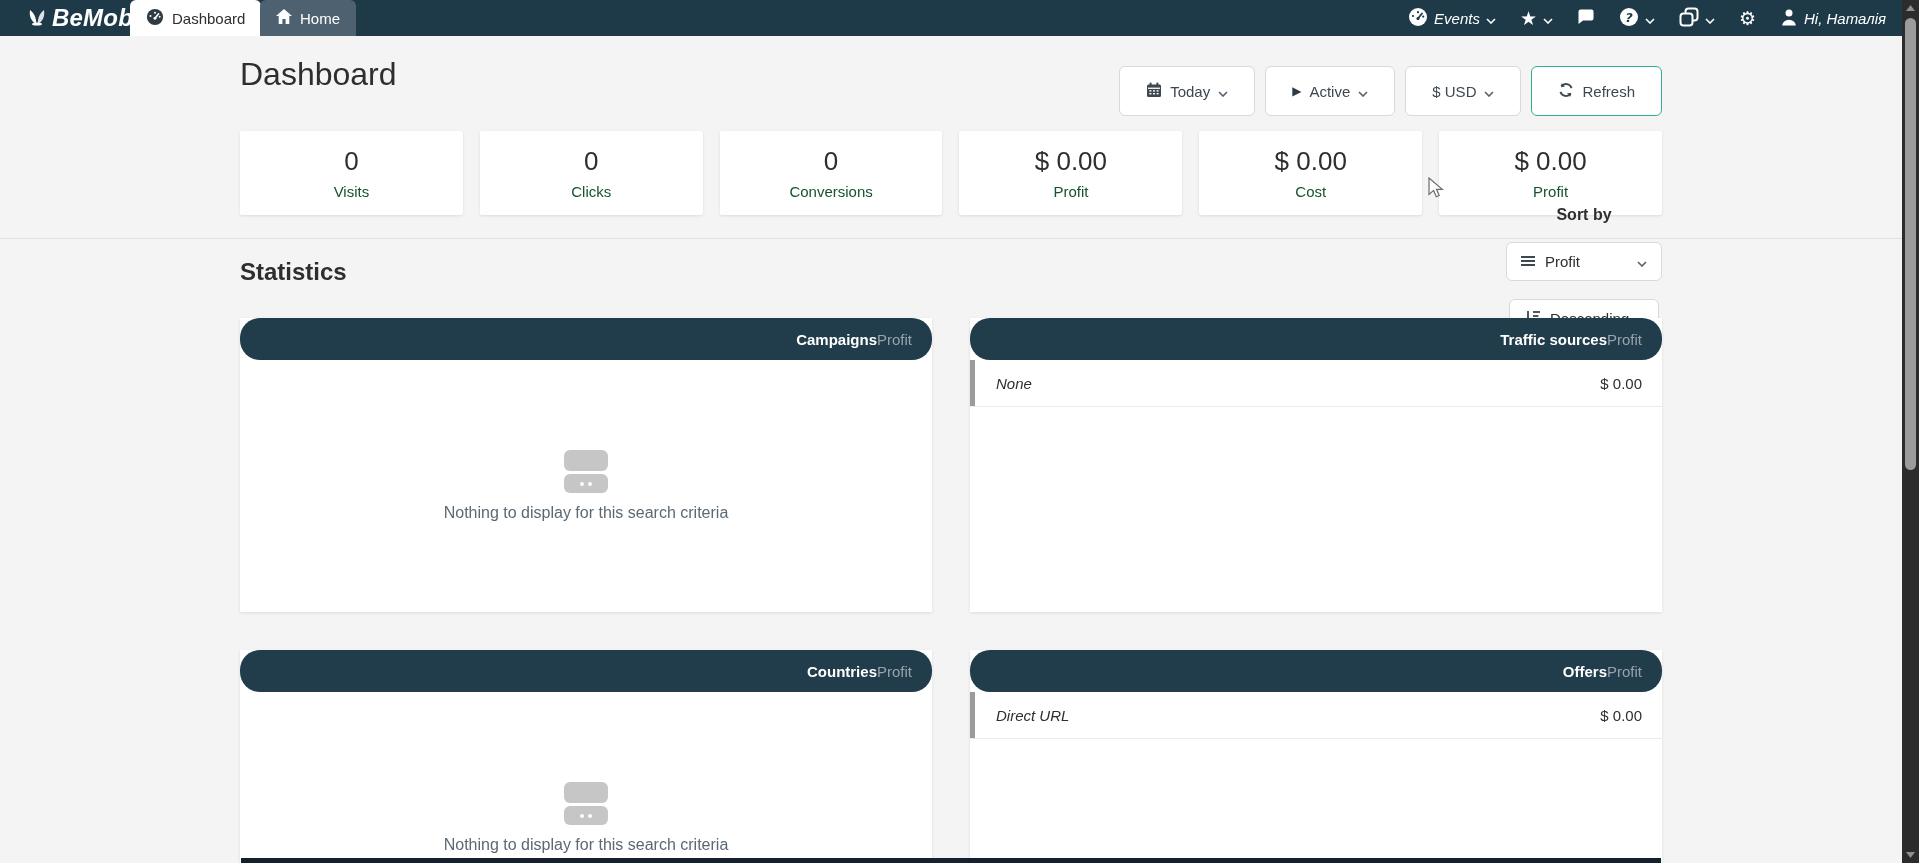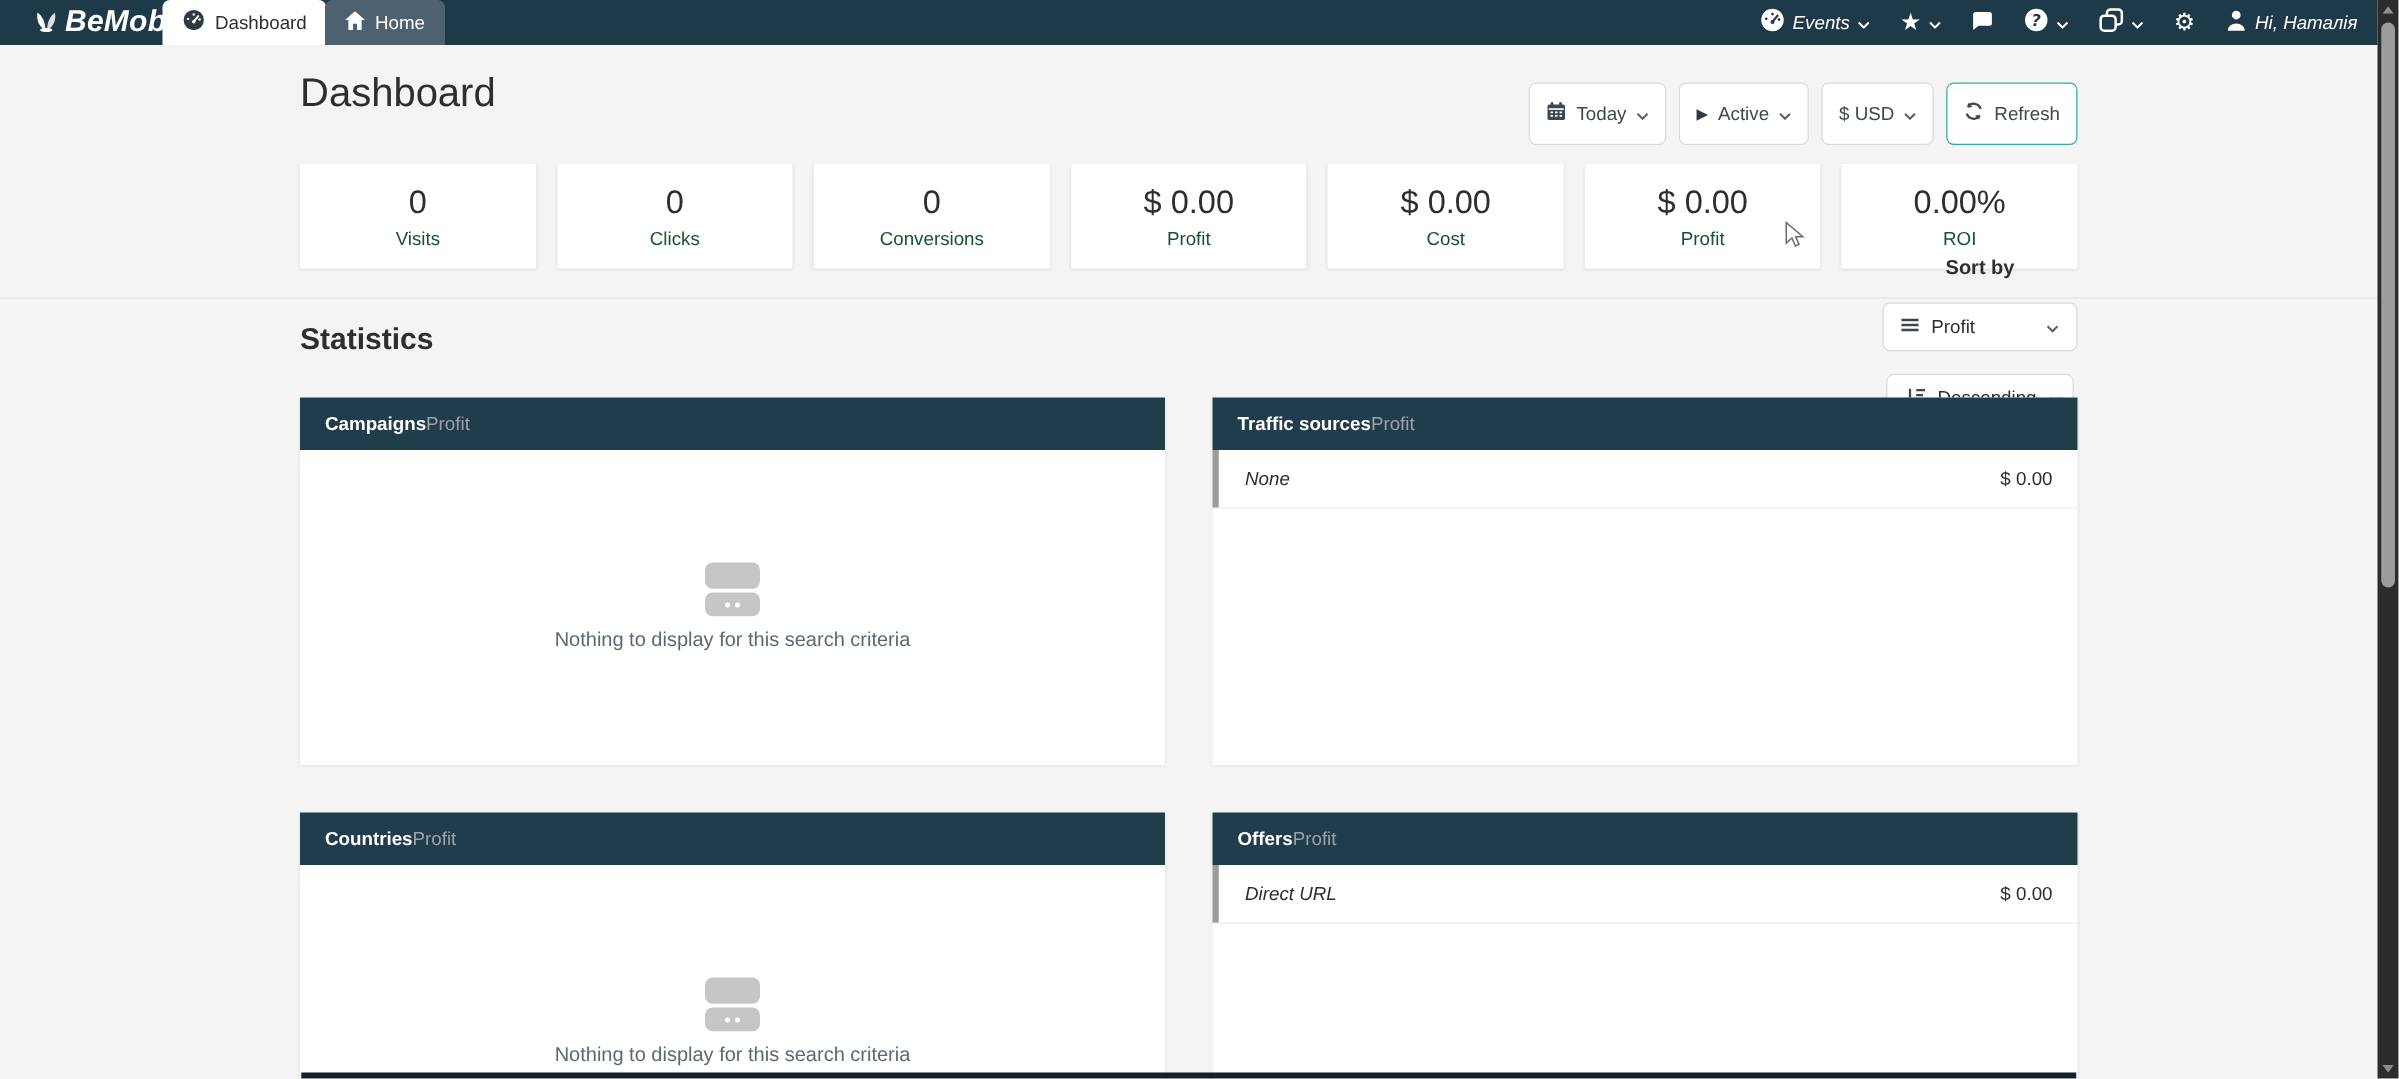--- a/index.html
+++ b/index.html
@@ -16,21 +16,21 @@
   .tab.idle { left:260px; background:var(--home-tab,#4e6170); color:#fff; }
   .nav-right { position:absolute; right:16px; top:0; height:36px; display:flex; align-items:center; gap:24px; color:#fff; font-size:15px;font-style:italic; }
   .nav-group { display:flex; align-items:center; gap:6px; }
   .uni-ic { font-family:"DejaVu Sans", sans-serif; line-height:1; }
   .star-g { font-size:19px; color:#fff; }
   .gear-g { font-size:19px; color:#fff; }
 
   
   .page-title { position:absolute; left:240px; top:56px; font-size:32px; font-weight:500; color:#2e2e2e; z-index:2; }
   .hdr-btns { position:absolute; left:240px; top:66px; width:1422px; display:flex; justify-content:flex-end; gap:10px; z-index:2; }
-  .btn { height:50px; display:flex; align-items:center; gap:8px; padding:0 13px; background:#fff; border:1px solid #d9d9d9; border-radius:6px; font-size:15px; color:#3d4750; cursor:pointer; }
+  .btn { height:50px; display:flex; align-items:center; gap:8px; padding:0 26px; background:#fff; border:1px solid #d9d9d9; border-radius:6px; font-size:15px; color:#3d4750; cursor:pointer; }
   .btn.refresh { border:1px solid var(--accent-refresh,#2fb095); }
   .play-g { font-size:12px; color:#2e3a44; font-family:"DejaVu Sans", sans-serif; }
 
   
   .stats { position:absolute; left:240px; top:131px; width:1422px; display:flex; gap:17px; }
   .stat-card { flex:1; height:84px; background:#fff; border-radius:2px; box-shadow:0 1px 3px rgba(0,0,0,.1); display:flex; flex-direction:column; align-items:center; justify-content:center; gap:6px; }
   .stat-value { font-size:26px; color:#2e2e2e; }
   .stat-label { font-size:15px; color:#14532d; }
 
   .divider { position:absolute; left:0; top:238px; width:1902px; height:1px; background:#e2e2e2; }
@@ -40,21 +40,21 @@
   .stats-heading { font-size:24px; font-weight:bold; color:#2e2e2e; }
   .sort-area { display:flex; align-items:center; gap:18px;flex-direction:column; }
   .sort-label { font-size:16px; font-weight:bold; color:#2e2e2e; }
   .select { height:39px; background:#fff; border:1px solid #d9d9d9; border-radius:6px; display:flex; align-items:center; gap:10px; padding:0 14px; font-size:15px; color:#2e2e2e; cursor:pointer; }
   .select.field { width:156px; } .select.order { width:150px; }
   .select .grow { flex:1; }
 
   
   .panels { position:absolute; left:240px; top:318px; width:1422px; display:grid; grid-template-columns:692px 692px; gap:38px; grid-auto-rows:294px; }
   .panel { background:#fff; box-shadow:0 1px 3px rgba(0,0,0,.1); position:relative; }
-  .panel-hd { height:42px; background:var(--panel-header,#213c4b); display:flex; align-items:center; justify-content:flex-start; padding:16px 20px; }
+  .panel-hd { height:42px; background:var(--panel-header,#213c4b); display:flex; align-items:center; justify-content:flex-end; padding:16px 20px;border-radius:20px; }
   .panel-title { color:#fff; font-size:15px; font-weight:bold; }
   .panel-metric { color:var(--muted-header-text,#97a3ad); font-size:15px; }
   .empty { position:absolute; left:0; right:0; top:42px; bottom:0; display:flex; flex-direction:column; align-items:center; justify-content:center; gap:11px; }
   .empty-ic { width:44px; }
   .empty-ic .t { width:44px; height:21px; background:#c6c6c6; border-radius:6px; }
   .empty-ic .b { width:44px; height:19px; background:#c6c6c6; border-radius:6px; margin-top:3px; display:flex; align-items:center; justify-content:center; gap:4px; }
   .empty-ic .dot { width:4px; height:4px; border-radius:50%; background:#fff; }
   .empty-txt { font-size:16px; color:#5c6872; }
   .prow { height:47px; display:flex; align-items:center; justify-content:space-between; padding:0 20px 0 26px; border-bottom:1px solid #ebebeb; position:relative; }
   .row-accent { position:absolute; left:0; top:0; width:5px; height:100%; background:#9b9b9b; }
@@ -259,24 +259,20 @@
       <div class="stat-label">Profit</div>
     </div>
     <div class="stat-card">
       <div class="stat-value">$ 0.00</div>
       <div class="stat-label">Cost</div>
     </div>
     <div class="stat-card">
       <div class="stat-value">$ 0.00</div>
       <div class="stat-label">Profit</div>
     </div>
-    <div class="stat-card">
-      <div class="stat-value">0.00%</div>
-      <div class="stat-label">ROI</div>
-    </div>
   </div>
 
   <div class="divider"></div>
 
   <div class="stats-bar">
     <div class="stats-heading">Statistics</div>
     <div class="sort-area">
       <span class="sort-label">Sort by</span>
       <div class="select field">
         <span>

